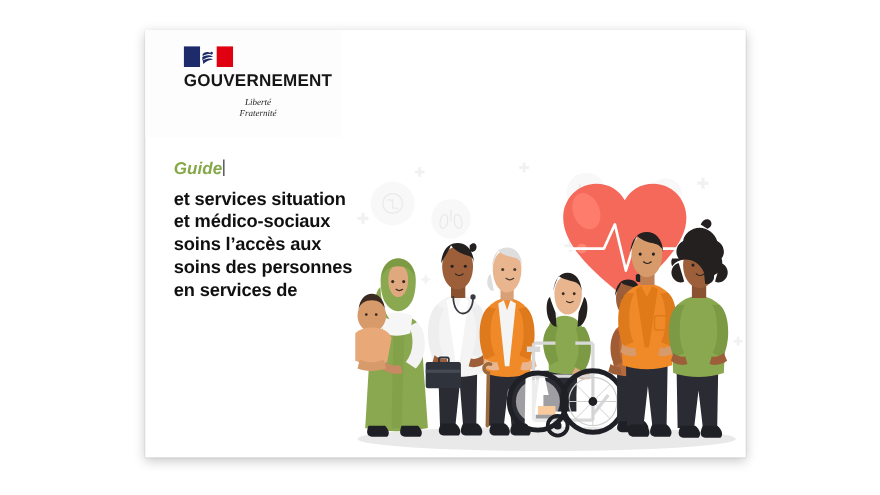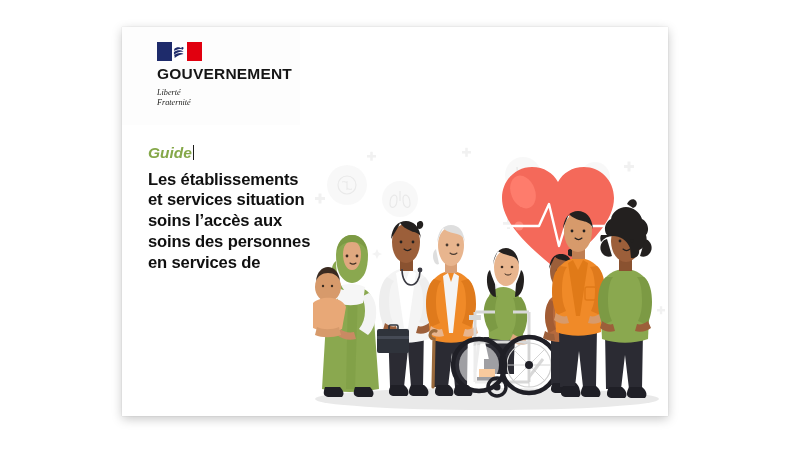--- a/index.html
+++ b/index.html
@@ -15,21 +15,21 @@
   #canvas {
     position: relative;
     width: 800px;
     height: 450px;
     background: #ffffff;
   }
 
   
   #page {
     position: absolute;
-    left: 122px;
+    left: 132px;
     top: 27px;
     width: 546px;
     height: 389px;
     background: #ffffff;
     box-shadow: 0 3px 10px rgba(0,0,0,0.22), 0 0 1px rgba(0,0,0,0.18);
     overflow: hidden;
   }
 
   
   #logo-block {
@@ -70,20 +70,21 @@
     line-height: 1;
     white-space: nowrap;
   }
   #devise {
     margin-top: 6px;
     font-family: "Liberation Serif", serif;
     font-style: italic;
     font-size: 8.2px;
     line-height: 1.32;
     color: #1d1d1b;
+    text-align: center;
   }
   #devise div { white-space: nowrap; }
 
   
   #title-area {
     position: absolute;
     left: 26px;
     top: 118px;
     width: 215px;
     z-index: 6;
@@ -157,22 +158,22 @@
           <div>Liberté</div>
           <div>Fraternité</div>
         </div>
 
       </div>
     </div>
 
     <div id="title-area">
       <div id="guide-kicker"><span>Guide</span><span class="caret"></span></div>
       <div id="main-title">
-        <span>Les établissements</span>
         <span>et services situation</span>
+        <span>et médico-sociaux</span>
         <span>soins l’accès aux</span>
         <span>soins des personnes</span>
         <span>en services de</span>
       </div>
     </div>
 
     <div id="illustration">
       <svg width="361" height="279" viewBox="0 0 361 279">
 
         <g opacity="0.5">

